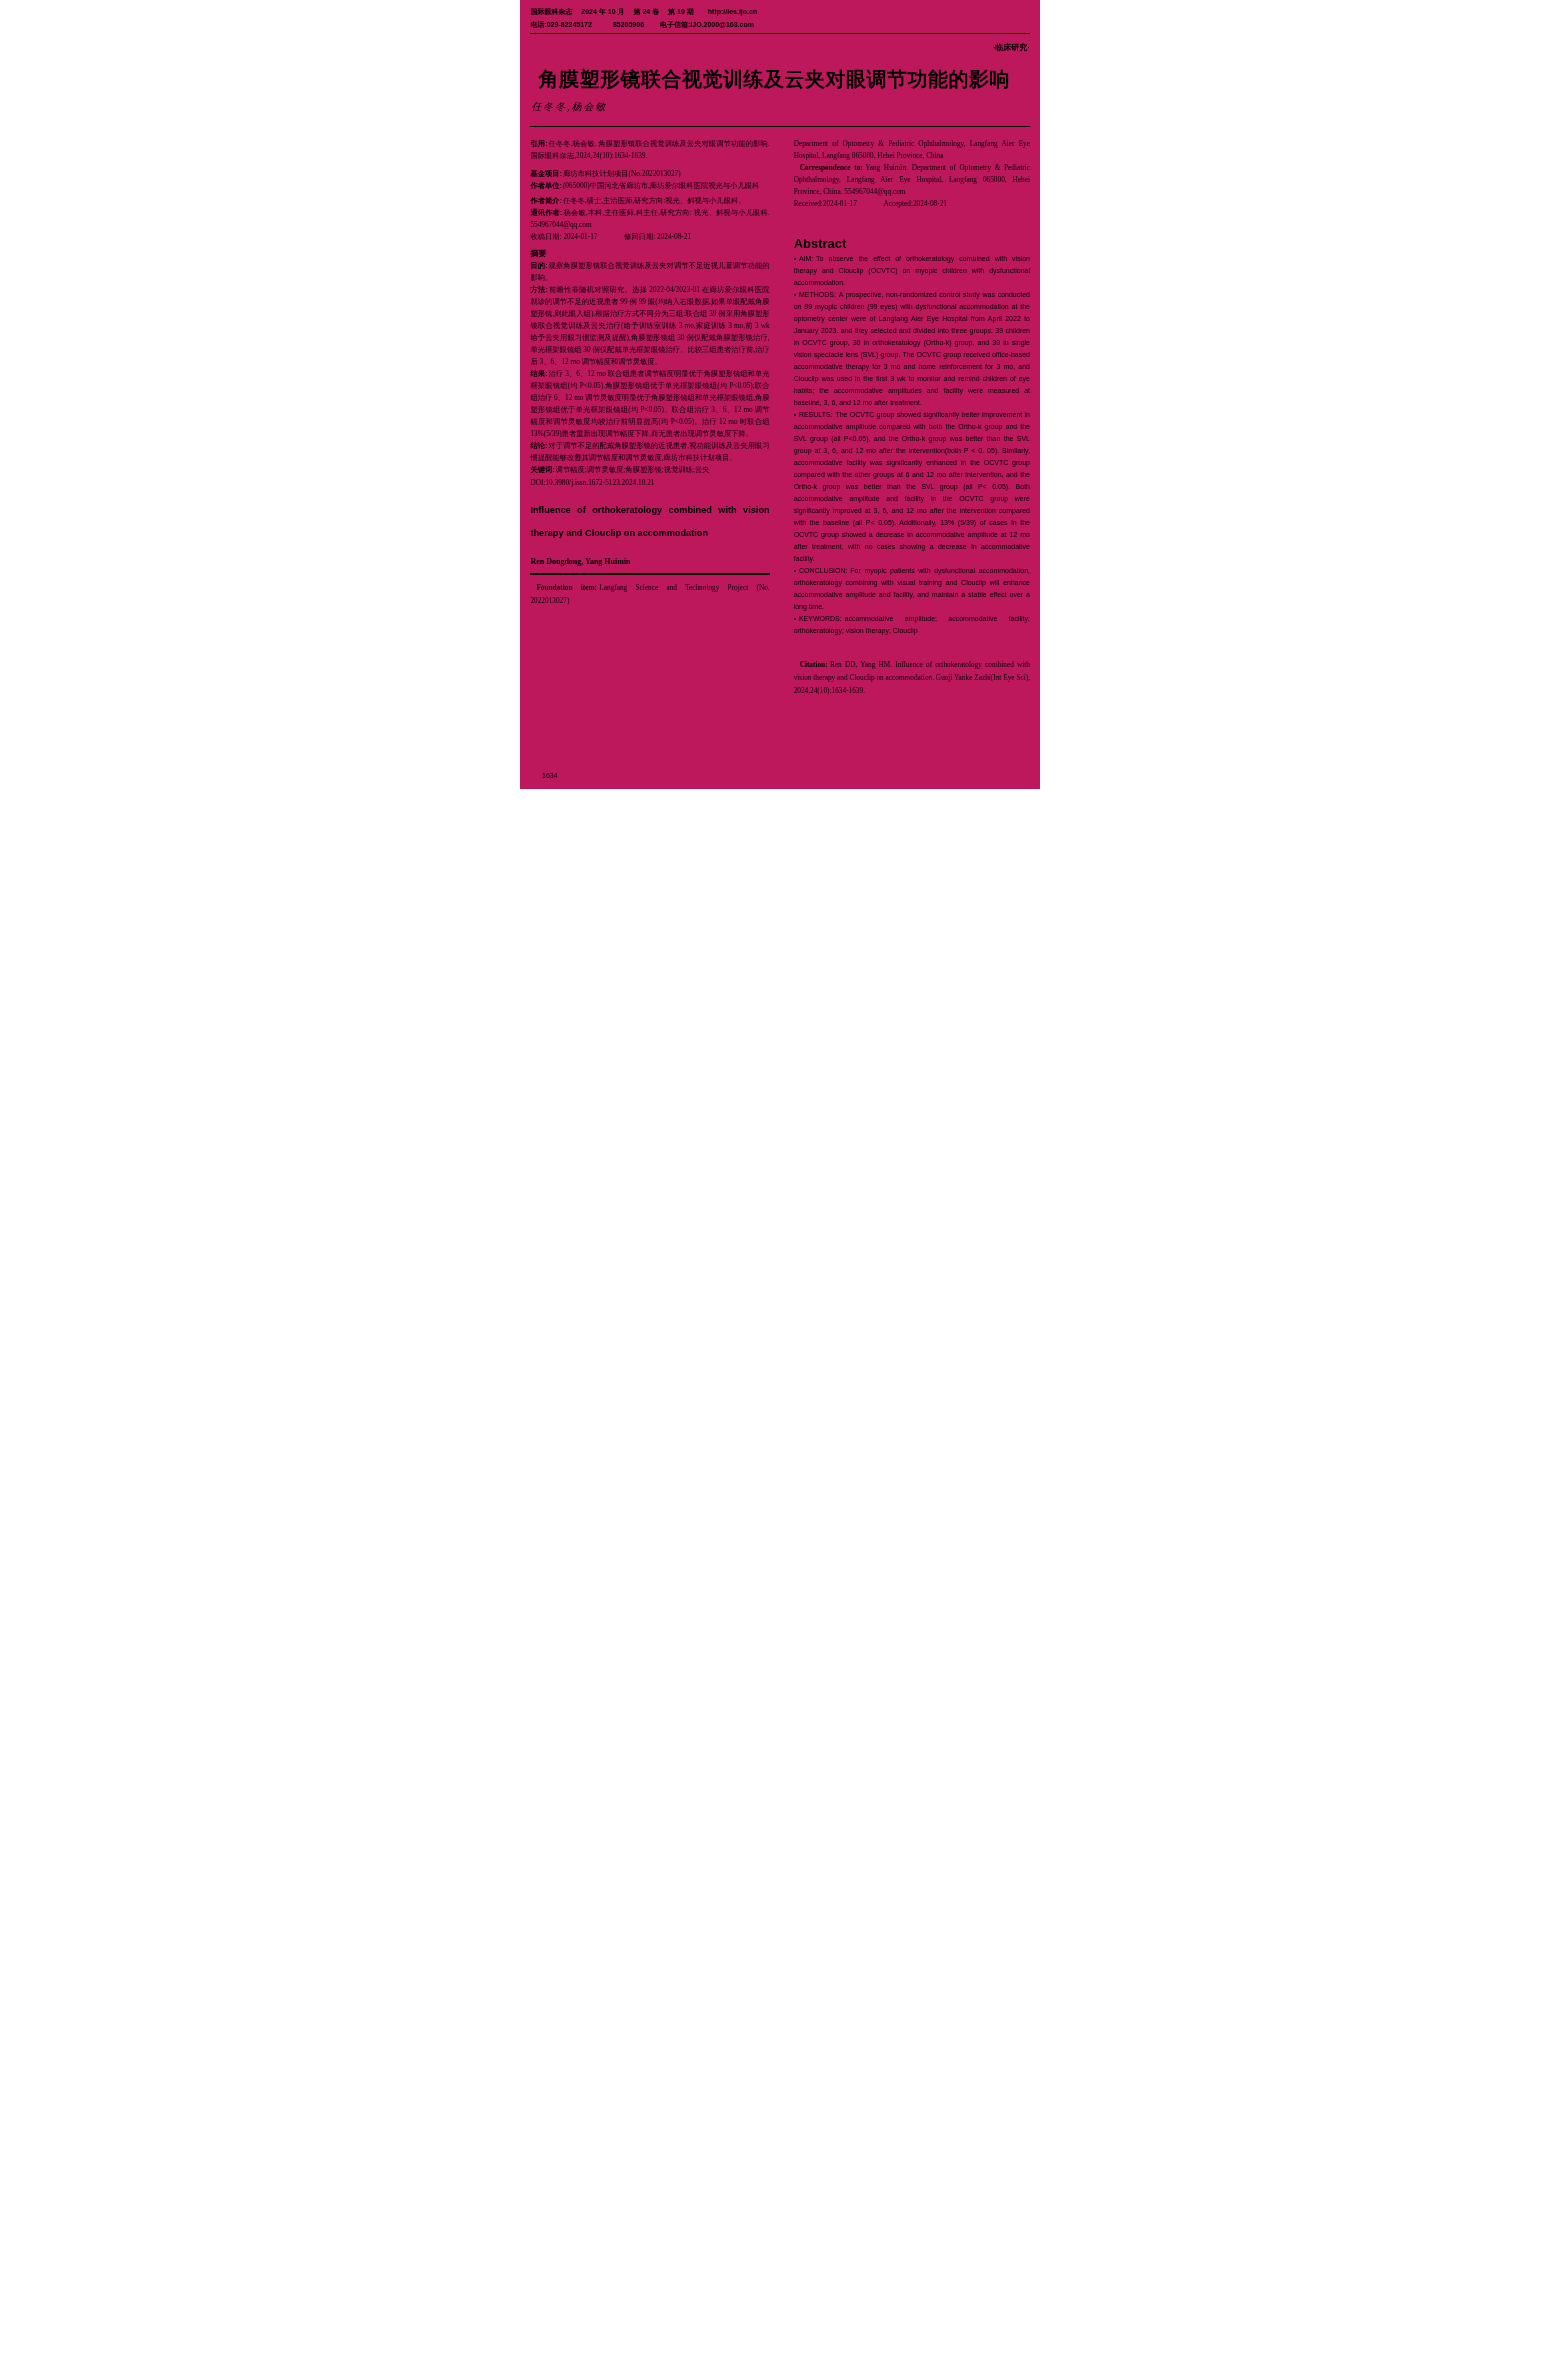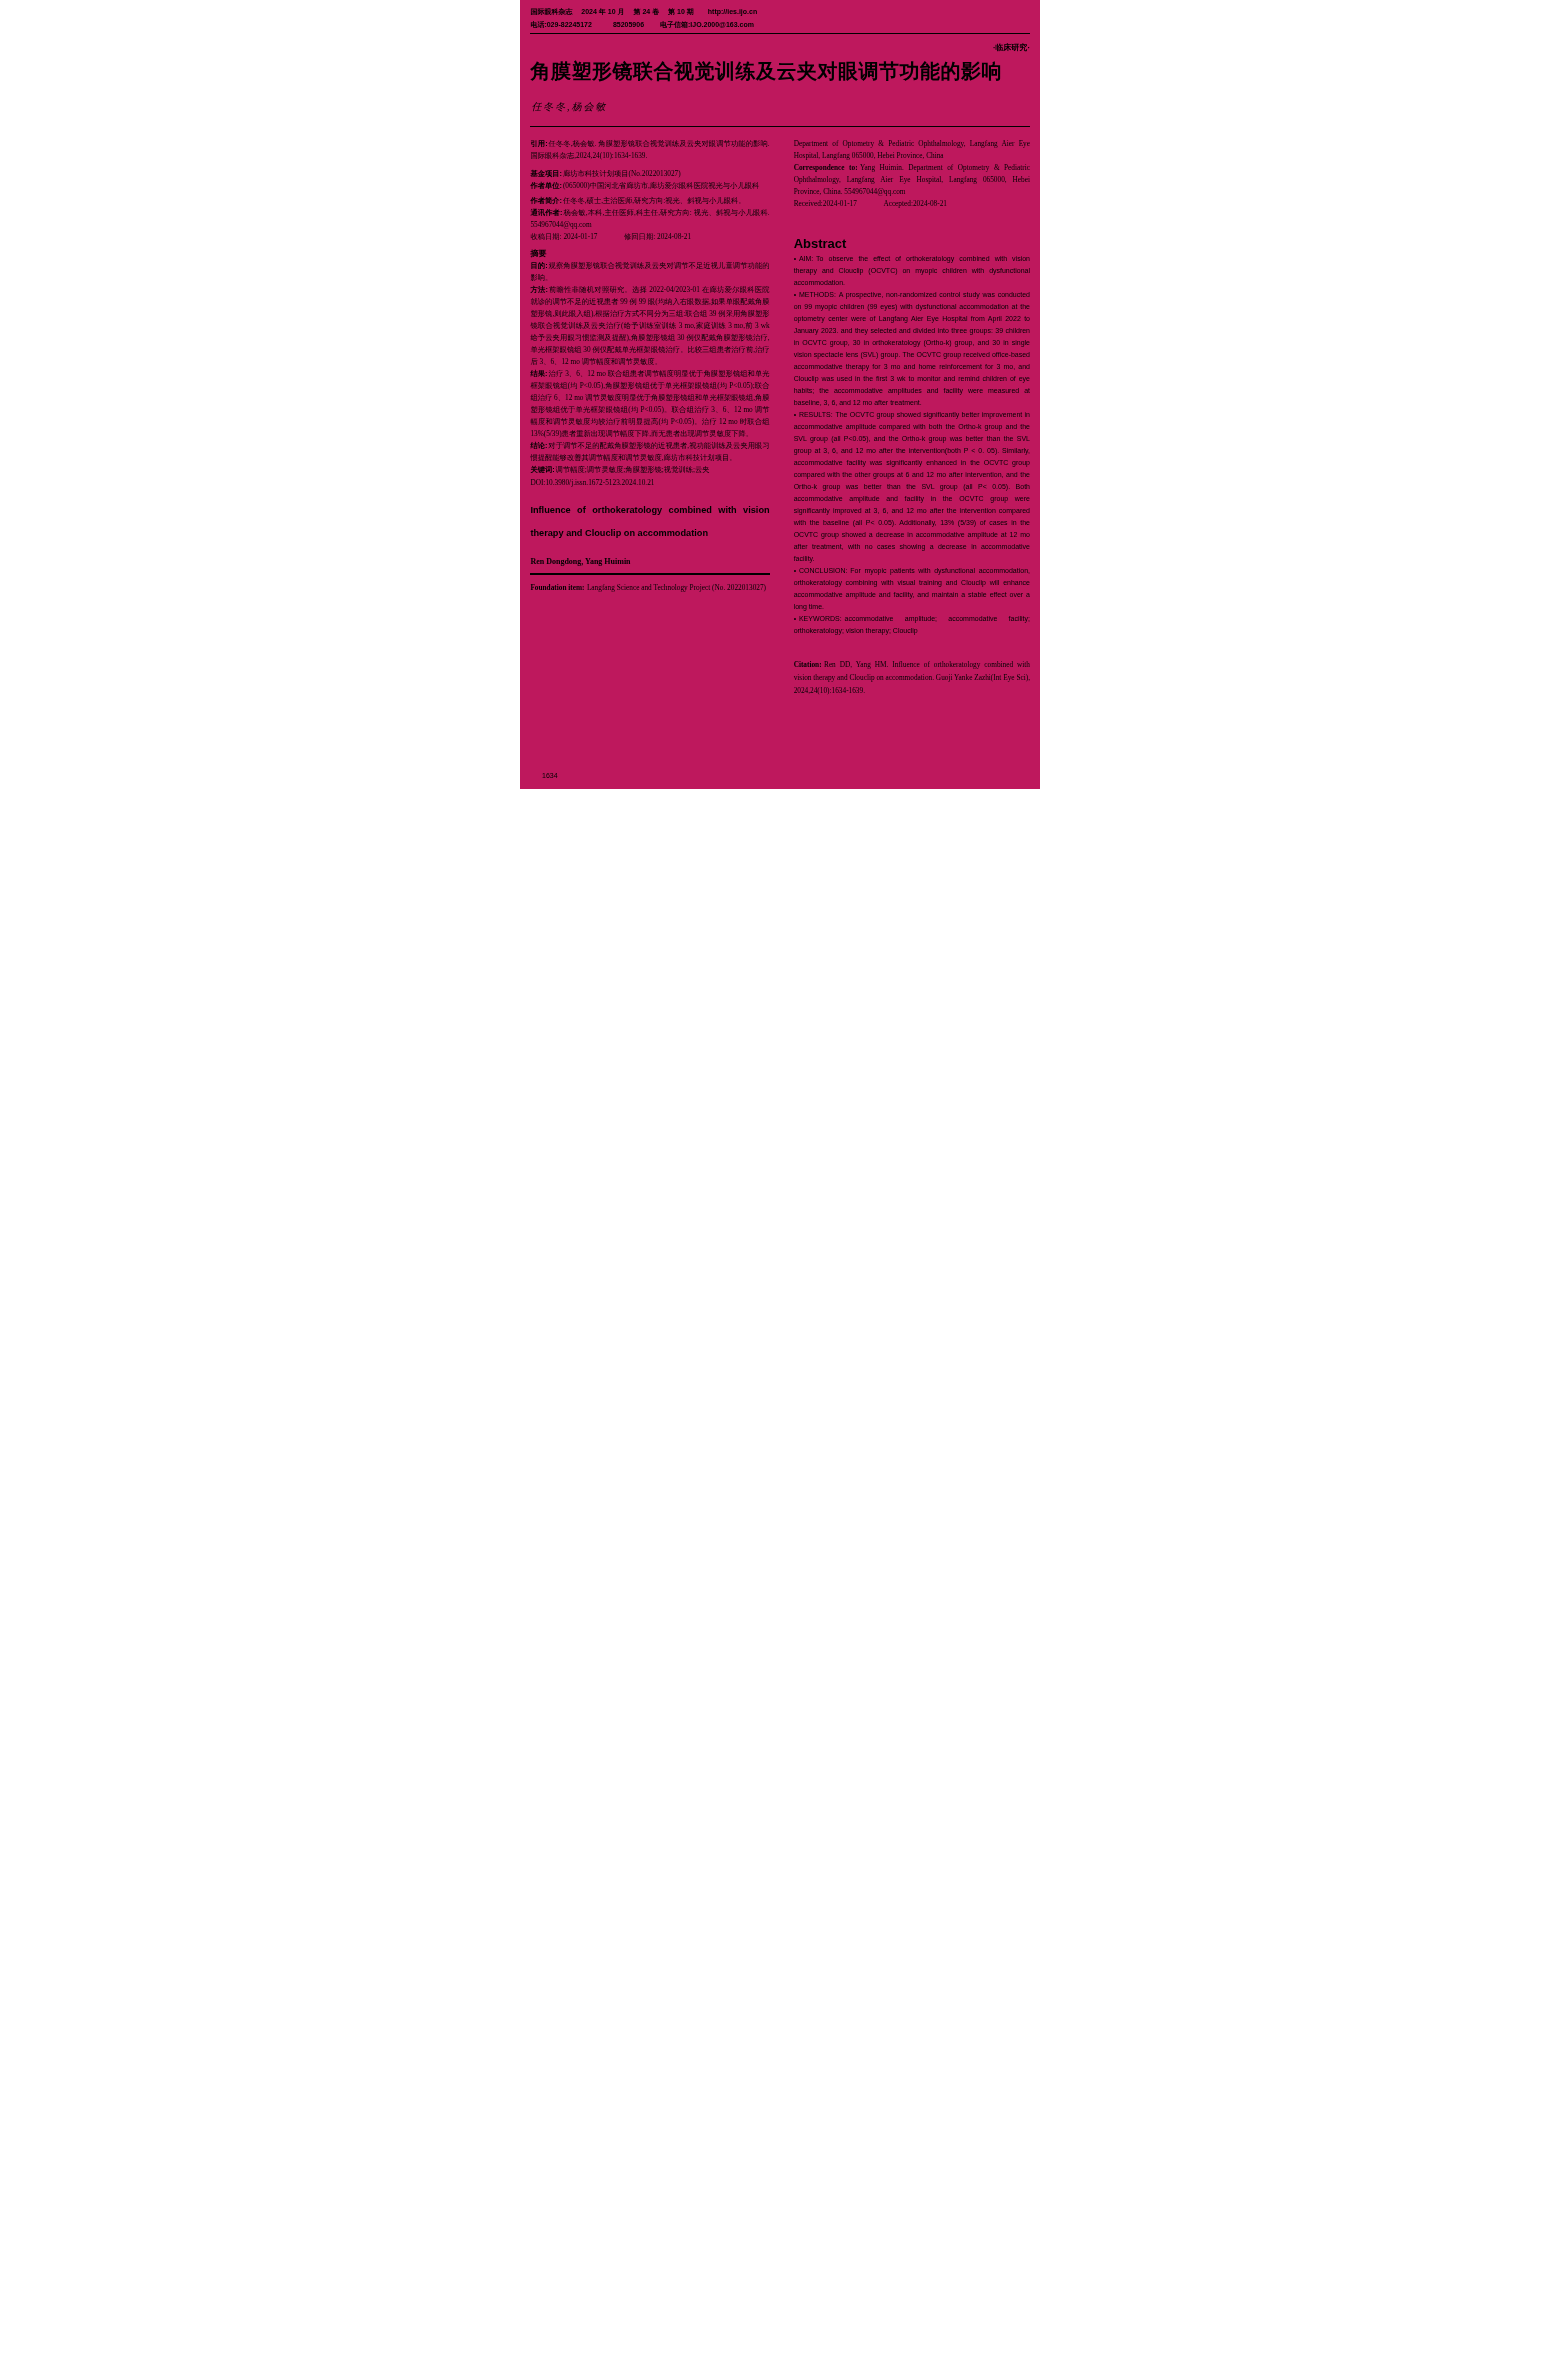--- a/index.html
+++ b/index.html
@@ -7,32 +7,32 @@
     position:relative; width:520px; height:789px; margin:0 auto;
     background:#be185d; color:#000; overflow:hidden;
     font-family:"Liberation Serif", serif;
   }
   
   .hdr-block { position:absolute; top:4.7px; left:10.4px; right:10px; }
   .hdr { font-family:"Liberation Sans", sans-serif; font-weight:bold; font-size:7px; line-height:13.3px; white-space:pre-wrap; }
   .rule-top { position:absolute; top:33px; left:10.4px; right:10px; height:1.4px; background:#000; }
   .section-label { position:absolute; top:42px; right:10px; font-family:"Liberation Serif", serif; font-weight:bold; font-size:8px; }
   
-  .title-cn { position:absolute; top:59px; left:10.4px; right:10px; margin:0;
+  .title-cn { position:absolute; top:59px; left:10.4px; right:10px; margin:8px;
     font-family:"Liberation Sans", sans-serif; font-weight:bold; font-size:20px; letter-spacing:0.5px; line-height:25.6px; }
   .authors-cn { position:absolute; top:100px; left:11.4px; font-style:italic; font-size:10px; letter-spacing:1.9px; }
   .rule-authors { position:absolute; top:126px; left:10.4px; right:10px; height:1.4px; background:#000; }
   
   .columns { position:absolute; top:138px; left:10.4px; right:10px; display:flex; gap:24px; }
   .col-left { width:248px; }
   .col-right { width:245px; }
   .para { margin:0; font-size:7.3px; line-height:12px; text-align:justify; }
   .sans { font-family:"Liberation Sans", sans-serif; font-size:7px; }
   .lbl-hei { font-family:"Liberation Sans", sans-serif; font-weight:bold; margin-right:0.9px; }
-  .lbl-serif { font-weight:bold; margin-right:2.4px; }
+  .lbl-serif { font-weight:bold; margin-right:2.4px;margin-left:6px; }
   .lbl-en { margin-right:2.8px; }
   .bullet { margin-right:2.8px; }
   .gap-before { margin-top:6.2px; }
   .gap-small { margin-top:3.3px; }
   .abs-head-cn { margin:4.3px 0 0.9px 0; font-family:"Liberation Sans", sans-serif; font-weight:bold; font-size:8px; line-height:11.4px; }
   .doi-line { margin-top:1.4px; }
   .title-en { margin:10px 0 12px 0; font-family:"Liberation Sans", sans-serif; font-weight:bold; font-size:9.2px; line-height:23px; text-align:justify; }
   .authors-en { margin-top:7.6px; font-weight:bold; font-size:8px; }
   .foot-rule { margin-top:7px; height:1.4px; background:#000; }
   .foundation { margin-top:5.7px; line-height:13.7px; }

